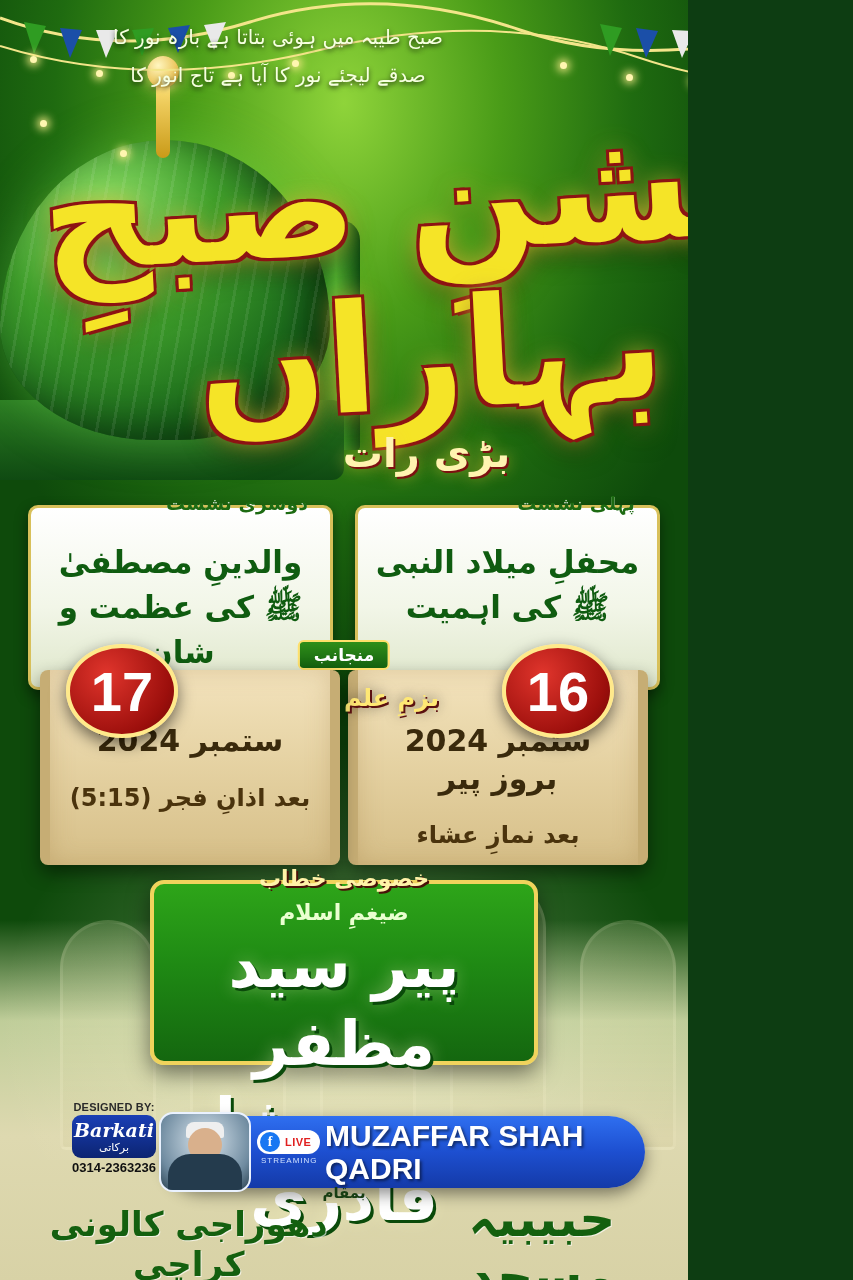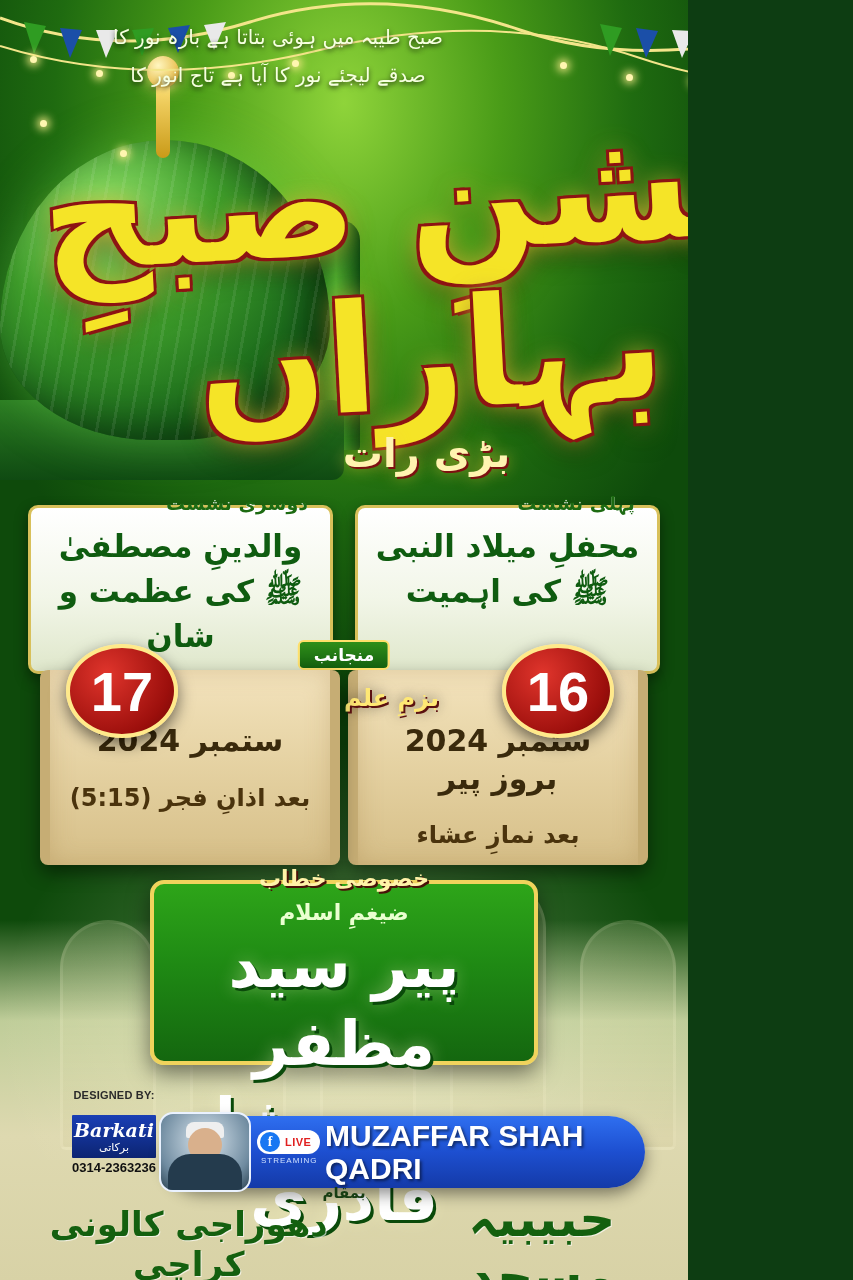--- a/index.html
+++ b/index.html
@@ -110,21 +110,21 @@
   
   .sittings {
     position: absolute; top: 505px; left: 28px; right: 28px;
     display: flex; flex-direction: row-reverse; gap: 22px;
   }
   .sitting {
     flex: 1; position: relative;
     background: linear-gradient(180deg, #ffffff 0%, #f2f6e8 55%, #dfe7cb 100%);
     border: 3px solid #d8c05a;
     border-radius: 10px;
-    padding: 16px 10px 12px;
+    padding: 32px 10px 12px;
     text-align: center; direction: rtl;
     box-shadow: 0 6px 14px rgba(0,0,0,.45);
   }
   .sitting-tag {
     position: absolute; top: -16px; right: 22px;
     font-family: "DejaVu Sans", sans-serif;
     font-size: 19px; font-weight: bold; color: #1d6b12;
     background: transparent;
     text-shadow: 0 1px 0 #fff;
   }
@@ -201,22 +201,22 @@
     font-family: "DejaVu Sans", sans-serif; font-size: 62px; font-weight: bold;
     color: #ffffff; line-height: 1.25;
     text-shadow: 3px 3px 0 #0a4a0a, 0 0 18px rgba(255,255,200,.4);
   }
   
   .designer {
     position: absolute; left: 44px; bottom: 105px; width: 112px; text-align: center; padding-left: 28px;
   }
   .designer-label { font-size: 11px; font-weight: bold; color: #2a2a2a; letter-spacing: .2px; }
   .designer-logo {
-    margin-top: 14px; background: linear-gradient(180deg, #1a3fb5, #0c2472);
-    border-radius: 1px; color: #fff; padding: 4px 2px;
+    margin-top: 2px; background: linear-gradient(180deg, #1a3fb5, #0c2472);
+    border-radius: 9px; color: #fff; padding: 4px 2px;
   }
   .designer-logo .brand { font-family: "DejaVu Serif", serif; font-style: italic; font-size: 19px; font-weight: bold; }
   .designer-logo .brand-ur { font-family: "DejaVu Sans", sans-serif; font-size: 11px; }
   .designer-phone { font-size: 13px; font-weight: bold; color: #111; margin-top: 2px; }
   
   .livebar {
     position: absolute; left: 165px; bottom: 92px; width: 480px; height: 72px;
     background: linear-gradient(180deg, #2f6ff0 0%, #1d4fd0 50%, #143aa8 100%);
     border-radius: 36px;
     box-shadow: 0 6px 16px rgba(0,0,0,.45);

